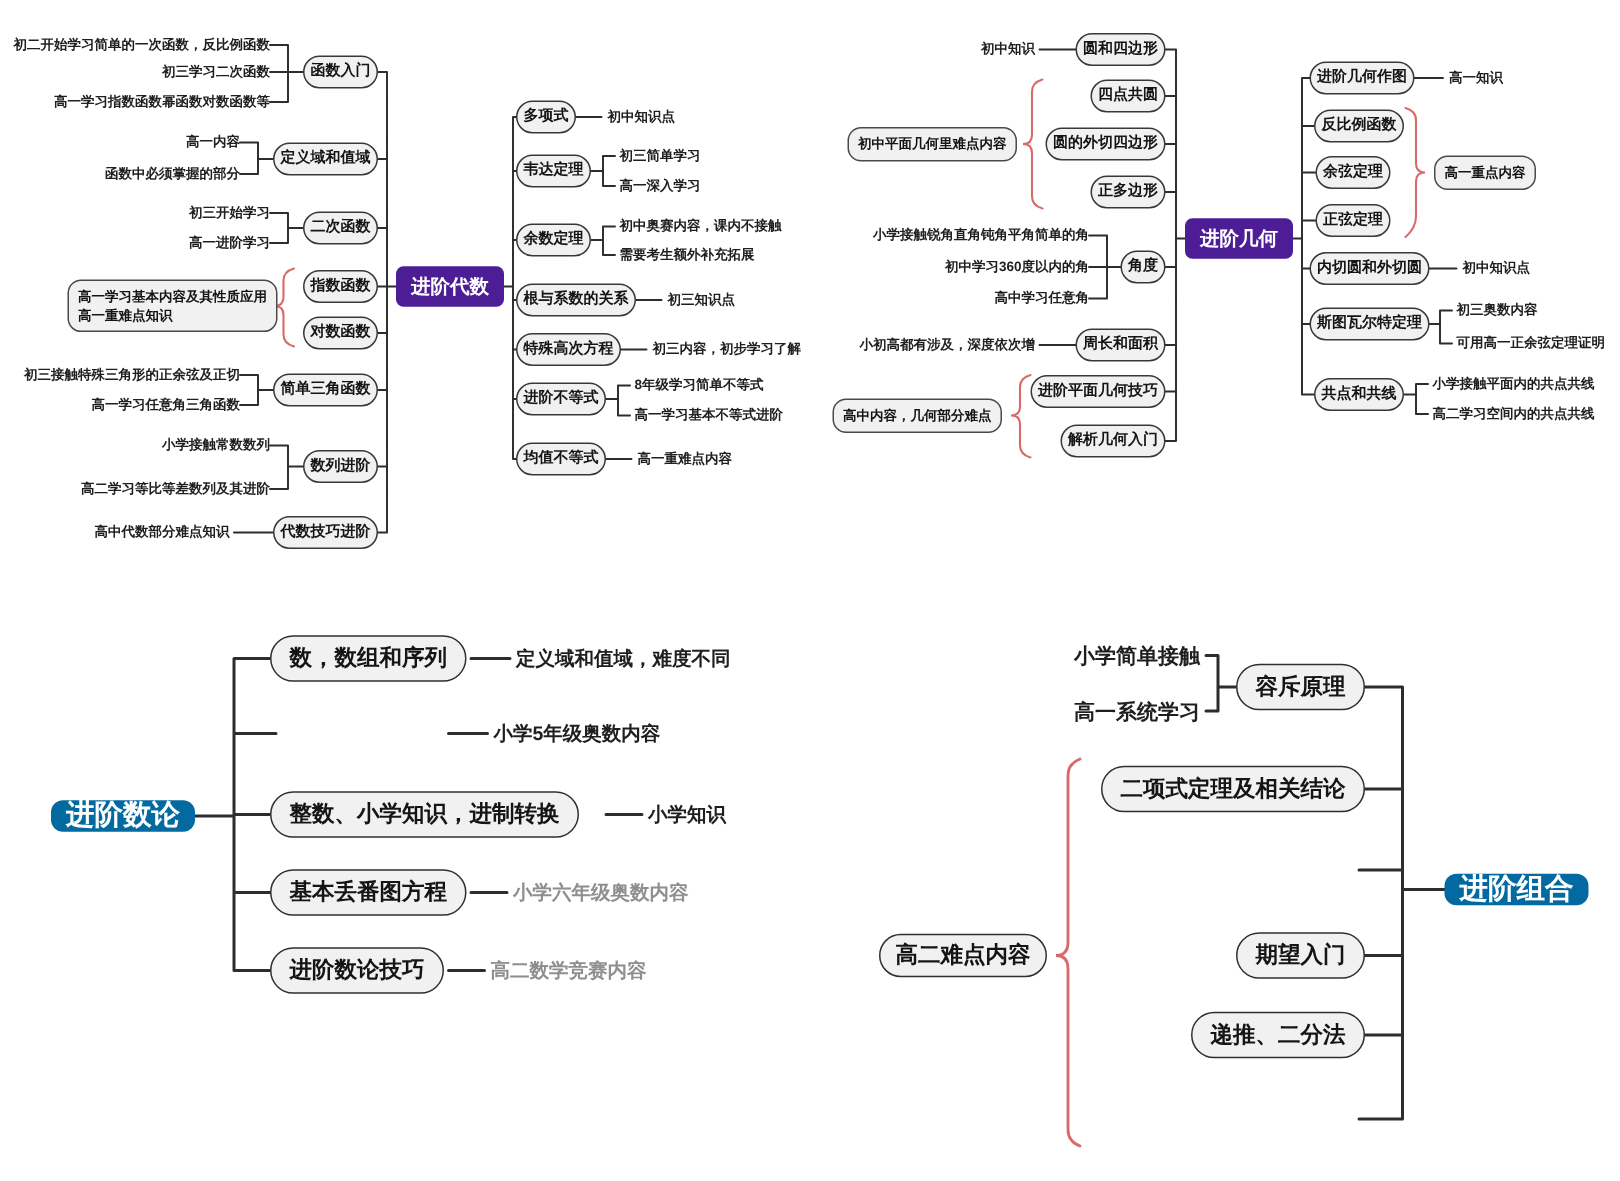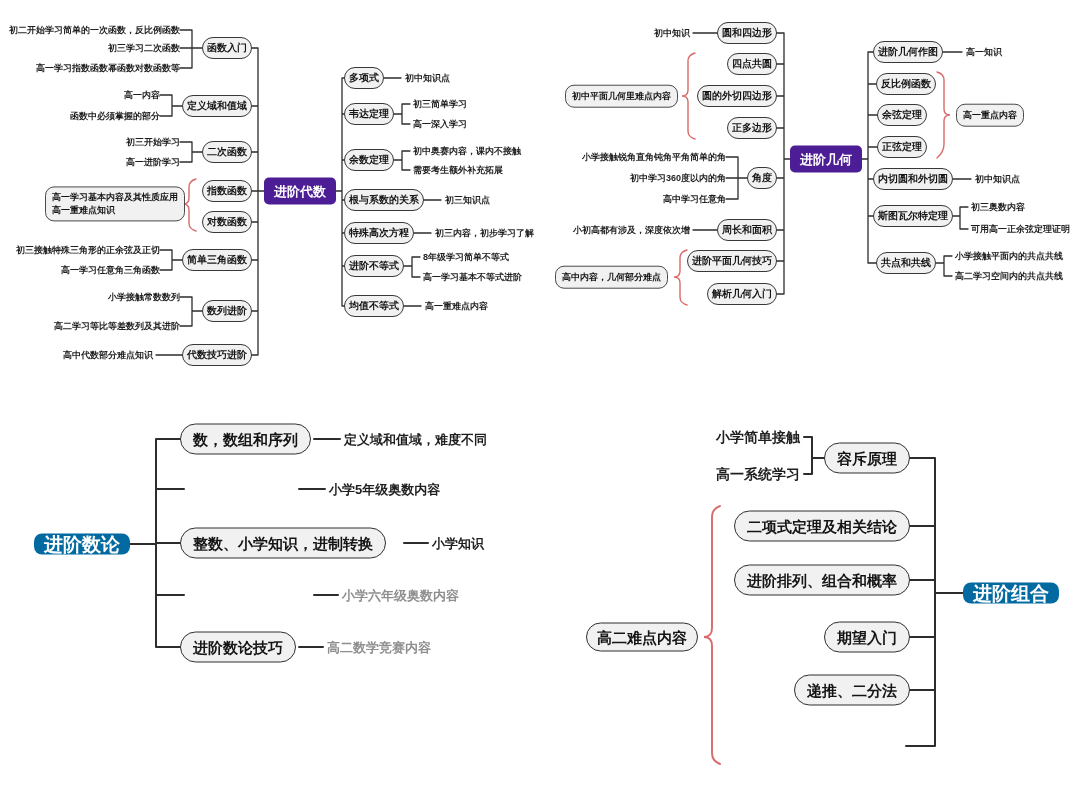--- a/index.html
+++ b/index.html
@@ -136,33 +136,33 @@
   <div class="n1" style="left:975px;top:179px">初中知识点</div>
   <div class="n1" style="left:971px;top:207px">初三奥数内容</div>
   <div class="n1" style="left:971px;top:229px">可用高一正余弦定理证明</div>
   <div class="n1" style="left:955px;top:256px">小学接触平面内的共点共线</div>
   <div class="n1" style="left:955px;top:276px">高二学习空间内的共点共线</div>
 
   <div class="c2" style="right:950px;top:544px">进阶数论</div>
 
   <div class="t2" style="left:180px;top:439px">数，数组和序列</div>
   <div class="t2" style="left:180px;top:543px">整数、小学知识，进制转换</div>
+  <div class="t2" style="left:180px;top:595px">基本丢番图方程</div>
   <div class="t2" style="left:180px;top:647px">进阶数论技巧</div>
 
   <div class="n1 n2" style="left:344px;top:439px">定义域和值域，难度不同</div>
   <div class="n1 n2" style="left:329px;top:489px">小学5年级奥数内容</div>
   <div class="n1 n2" style="left:432px;top:543px">小学知识</div>
   <div class="n1 n2 gray" style="left:342px;top:595px">小学六年级奥数内容</div>
   <div class="n1 n2 gray" style="left:327px;top:647px">高二数学竞赛内容</div>
 
   <div class="c2" style="left:963px;top:593px">进阶组合</div>
 
   <div class="t2" style="right:170px;top:458px">容斥原理</div>
   <div class="t2" style="right:170px;top:526px">二项式定理及相关结论</div>
-  <div class="t2" style="right:170px;top:580px">进阶排列、组合和概率</div>
   <div class="t2" style="right:170px;top:637px">期望入门</div>
   <div class="t2" style="right:170px;top:690px">递推、二分法</div>
 
   <div class="n1 n4 ra" style="right:280px;top:437px">小学简单接触</div>
   <div class="n1 n4 ra" style="right:280px;top:474px">高一系统学习</div>
 
   <div class="nb2" style="right:382px;top:637px">高二难点内容</div>
 
 </div>
 

